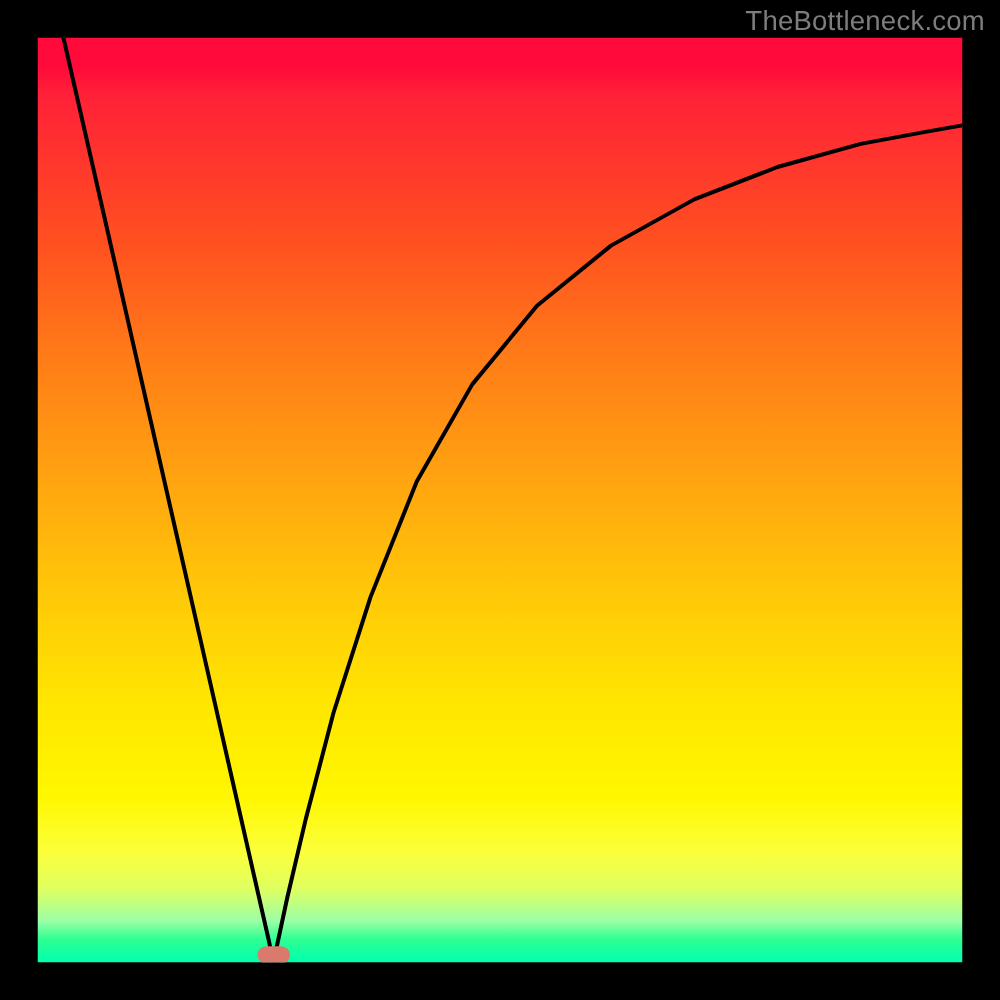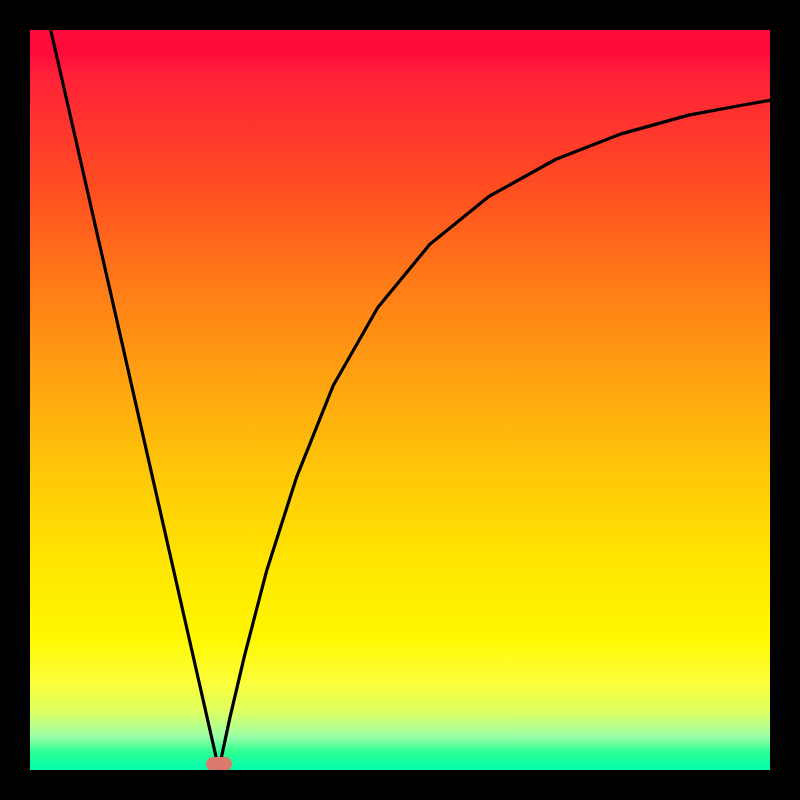--- a/index.html
+++ b/index.html
@@ -62,20 +62,21 @@
     color: #7d7d7d;
     font-size: 22px;
     letter-spacing: 0.2px;
     font-weight: 400;
   }
 </style>
 </head>
 <body>
 
 <div class="frame">
+  <div class="attribution">TheBottleneck.com</div>
 
   <div class="plot">
     <div class="gradient"></div>
     <svg class="curve" width="740" height="740" viewBox="0 0 740 740">
       <path id="curve-path" fill="none" stroke="#000" stroke-width="3.2" stroke-linejoin="round" stroke-linecap="round" d="M20.72 0.00 L44.40 103.60 L66.60 201.28 L88.80 298.96 L111.00 396.64 L133.20 494.32 L155.40 592.00 L173.90 673.40 L185.00 722.24 L188.70 740.00 L188.70 740.00 L199.80 688.20 L214.60 625.30 L236.80 540.20 L266.40 447.70 L303.40 355.20 L347.80 277.50 L399.60 214.60 L458.80 166.50 L525.40 129.50 L592.00 103.60 L658.60 85.10 L710.40 75.48 L740.00 70.30 "></path>
     </svg>
     <div class="marker" id="min-marker" style="width: 26px; height: 14px; left: 175.7px; top: 727.08px; border-radius: 7px;"></div>
   </div>
 </div>
 

